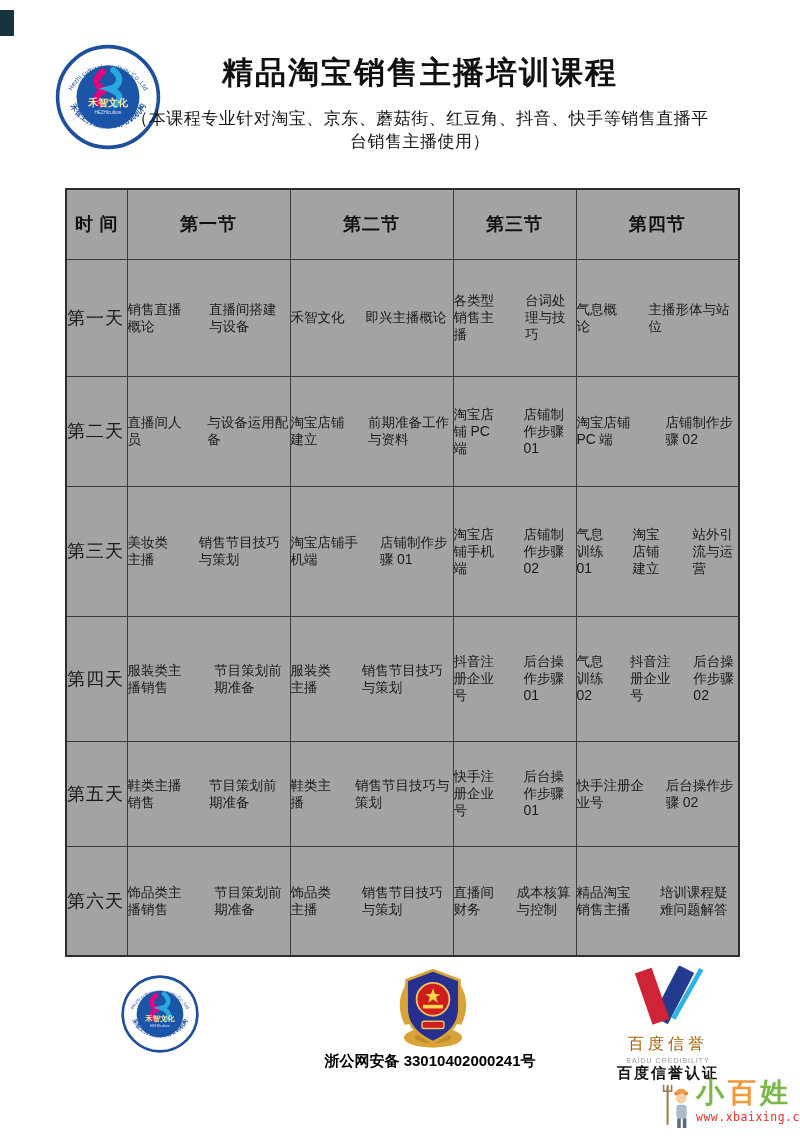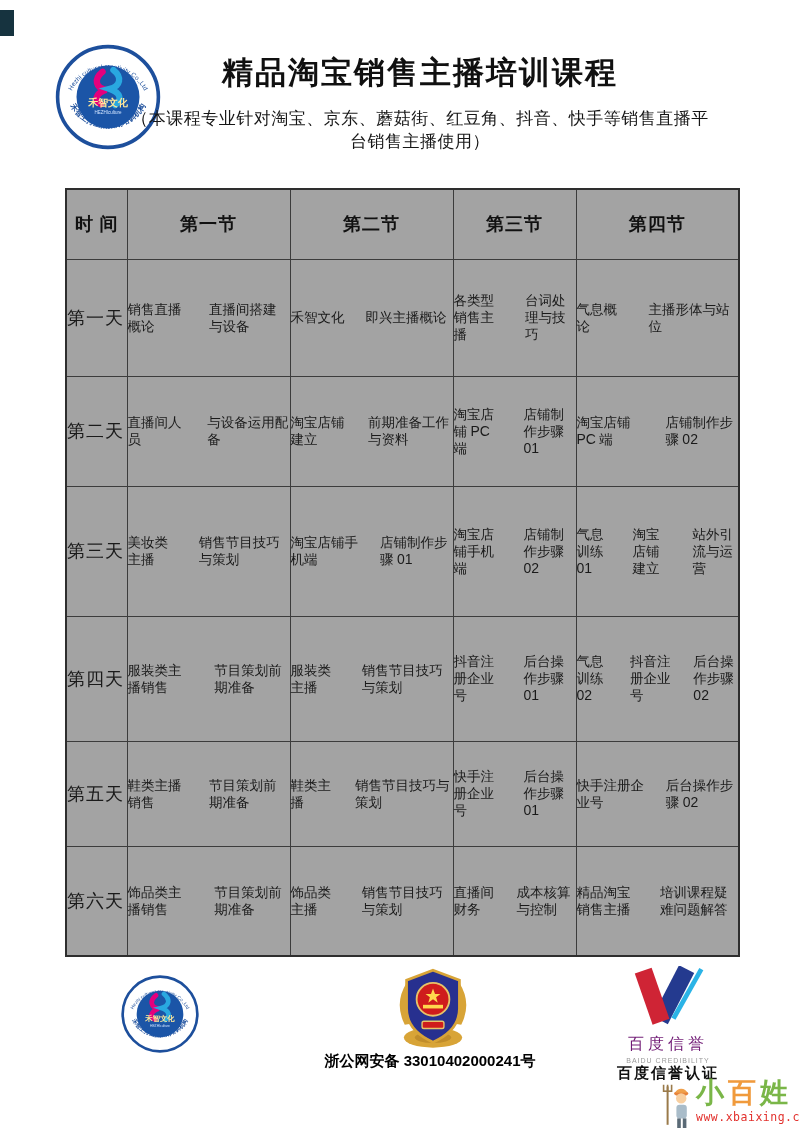--- a/index.html
+++ b/index.html
@@ -29,21 +29,21 @@
 
   
   .footer-left-logo { position:absolute; left:120px; top:974px; width:80px; height:80px; }
   .copyright { position:absolute; left:55px; top:1054px; width:252px; text-align:center; font-size:13.5px; color:#3a3a3a; }
 
   .police-badge { position:absolute; left:392px; top:964px; width:82px; height:88px; }
   .police-record { position:absolute; left:309px; top:1052px; width:242px; text-align:center; font-size:15px; font-weight:bold; color:#000; }
 
   .baidu-block { position:absolute; left:600px; top:966px; width:136px; text-align:center; }
   .baidu-v { width:90px; height:62px; }
-  .baidu-name { font-size:16px; letter-spacing:4px; color:#701a75; margin-top:2px; }
+  .baidu-name { font-size:16px; letter-spacing:4px; color:#a16207; margin-top:2px; }
   .baidu-sub { font-size:7px; letter-spacing:1px; color:#9a9a9a; margin-top:2px; }
   .baidu-cert { font-size:15px; font-weight:bold; color:#101010; letter-spacing:2px; }
 
   .watermark { position:absolute; left:662px; top:1078px; display:flex; align-items:flex-start; }
   .mascot { width:32px; height:52px; margin-top:4px; }
   .wm-text-col { margin-left:2px; }
   .wm-name { font-size:28px; font-weight:bold; font-family:"Liberation Serif", serif; letter-spacing:4px; line-height:30px; }
   .wm-url { font-family:"DejaVu Sans Mono", monospace; font-size:11.5px; margin-top:2px; letter-spacing:0.5px; }
 </style>
 </head>

